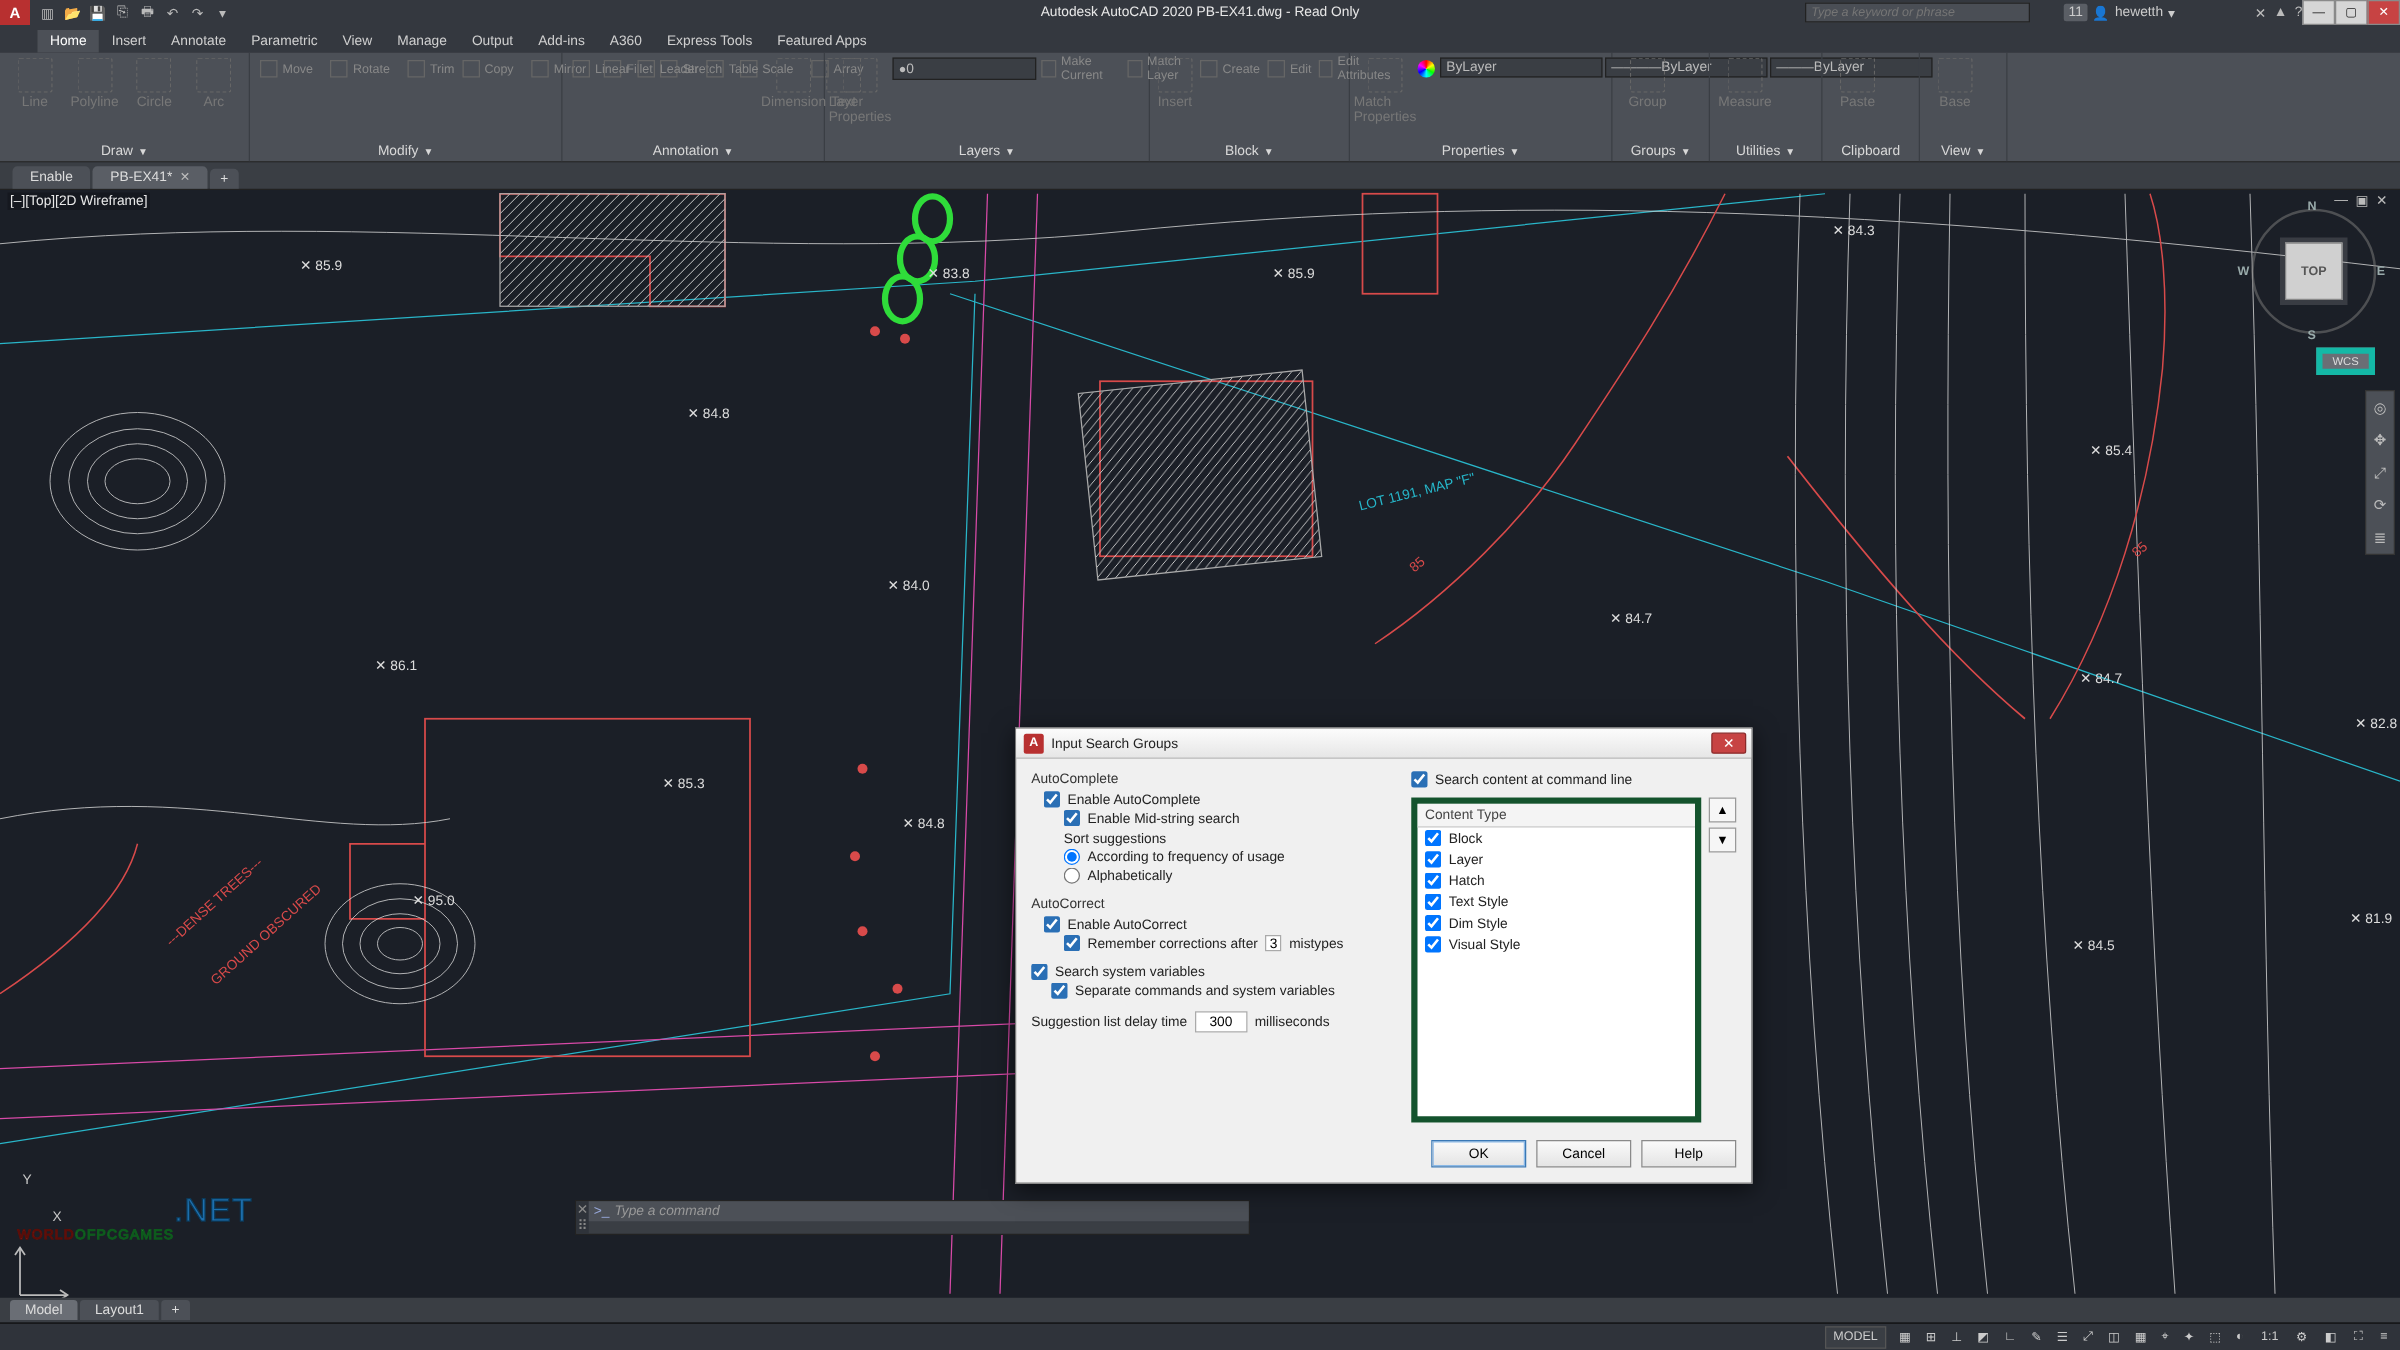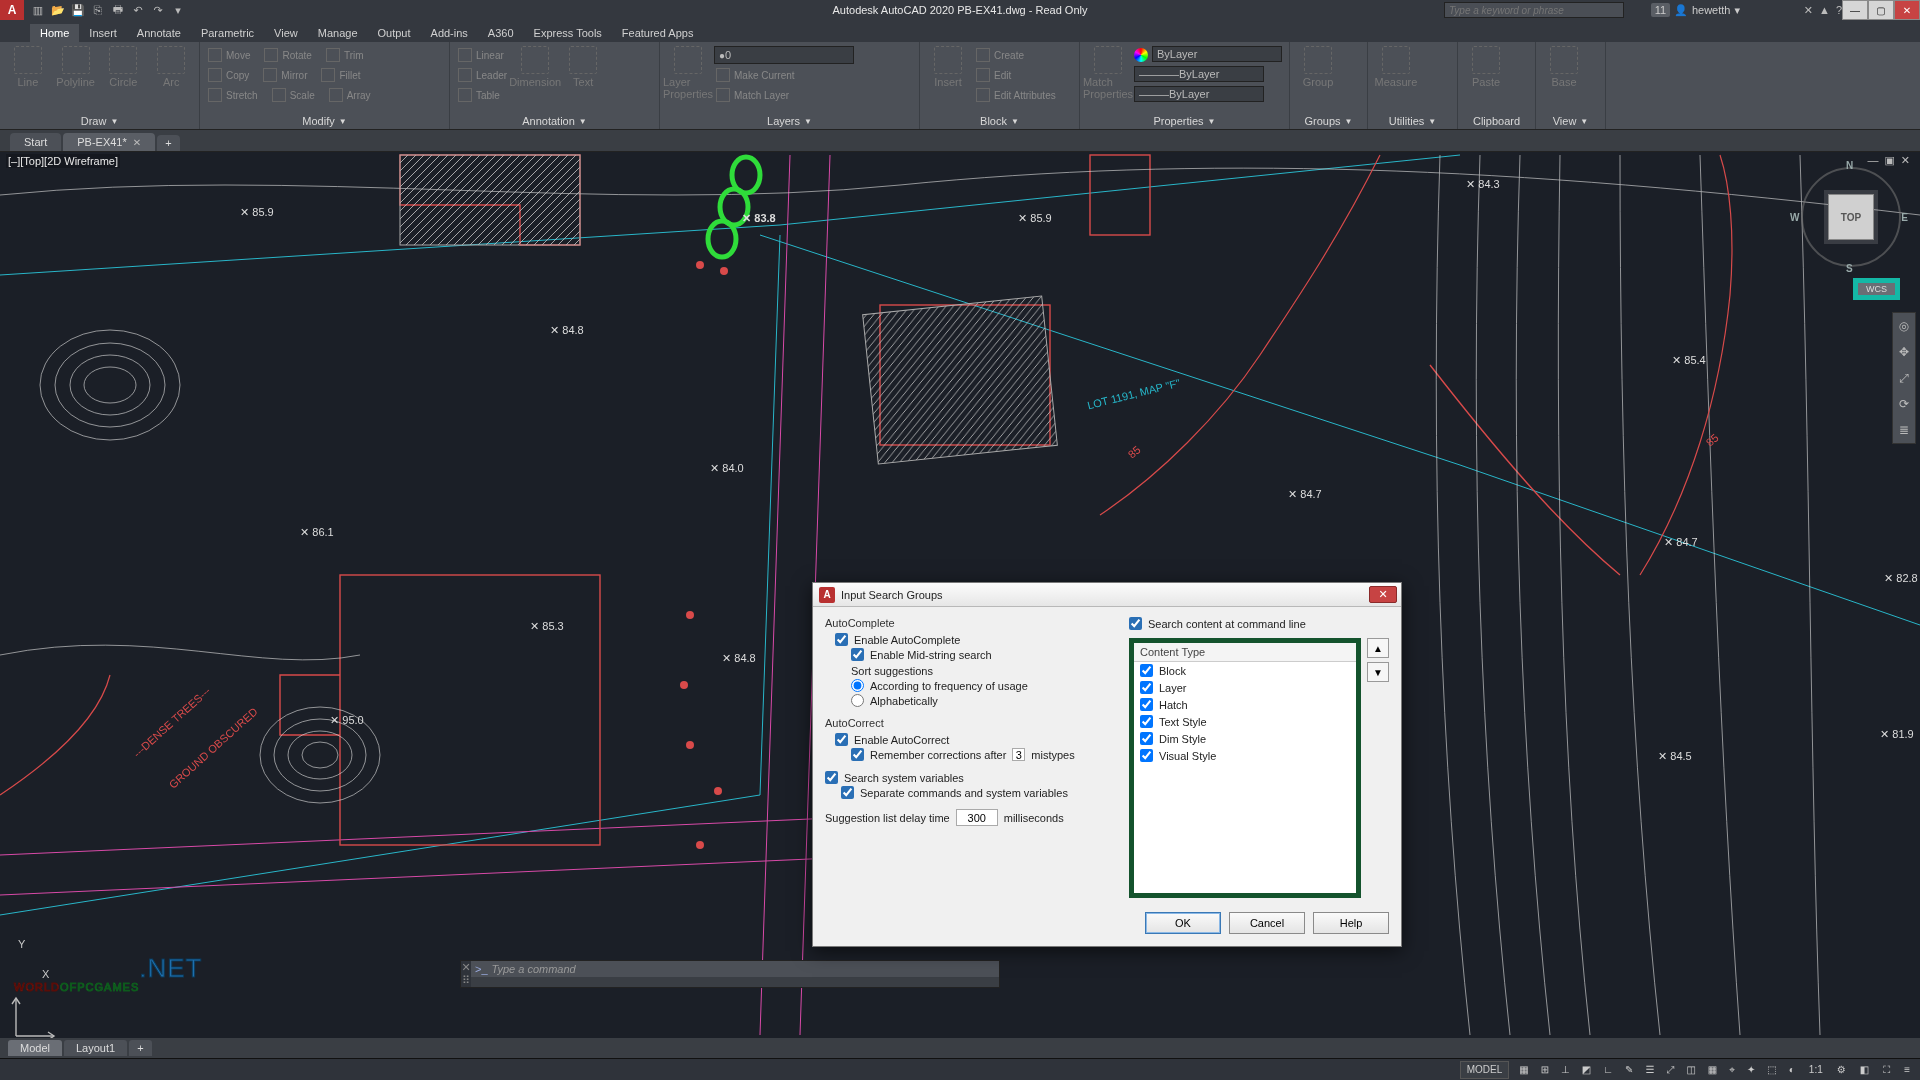--- a/index.html
+++ b/index.html
@@ -24,21 +24,21 @@
 .menu-tab{padding:3px 10px;color:#d0d0d0;font-size:11px;cursor:pointer}
 .menu-tab.active{background:#4c5057;color:#fff}
 
 .ribbon{height:88px;background:#4c5057;display:flex;border-bottom:1px solid #222}
 .ribbon-panel{display:flex;flex-direction:column;border-right:1px solid #3a3e44;padding:2px 6px 0 6px;position:relative}
 .panel-body{flex:1;display:flex;align-items:flex-start;gap:4px;padding-top:2px}
 .panel-title{height:16px;text-align:center;color:#d8d8d8;font-size:11px;display:flex;align-items:center;justify-content:center;gap:4px}
 .panel-title .drop{font-size:8px}
 .rb-big{display:flex;flex-direction:column;align-items:center;width:44px;color:#777;gap:2px;font-size:10px}
 .rb-big .ic{width:28px;height:28px;border:1px dashed #666;border-radius:2px}
-.rb-col{display:flex;flex-direction:column;gap:2px}
+.rb-col{display:flex;gap:2px}
 .rb-small{display:flex;align-items:center;gap:4px;color:#888;font-size:10px;height:18px;padding:0 2px}
 .rb-small .ic{width:14px;height:14px;border:1px solid #666}
 .layer-combo{width:140px;height:18px;background:#3a3e44;border:1px solid #222;color:#bbb;display:flex;align-items:center;padding:0 4px;font-size:10px}
 .prop-combo{width:130px;height:16px;background:#3a3e44;border:1px solid #222;color:#bbb;display:flex;align-items:center;padding:0 4px;font-size:10px;margin-bottom:2px}
 .swatch{width:14px;height:14px;border-radius:50%;display:inline-block;margin-right:4px}
 
 .doctabs{height:22px;background:#3a3e44;display:flex;align-items:flex-end;padding-left:10px;gap:2px;border-bottom:1px solid #222}
 .doctab{padding:3px 14px;background:#4c5057;color:#ddd;font-size:11px;border-top-left-radius:4px;border-top-right-radius:4px;display:flex;align-items:center;gap:6px}
 .doctab.active{background:#5a5e65}
 .doctab .x{font-size:10px;color:#bbb}
@@ -347,21 +347,21 @@
         </div>
       </div>
     <div class="panel-title">
         <span>View</span>
         <span class="drop">▼</span>
       </div>
   </div>
 </div>
 
 <div class="doctabs" id="doctabs">
-<div class="doctab">Start</div>
+<div class="doctab">Enable</div>
     <div class="doctab active">PB-EX41* <span class="x">✕</span></div>
     <div class="doctab add">+</div>
   </div>
 
 <div class="canvas-wrap">
   <div class="vp-label">[–][Top][2D Wireframe]</div>
   <svg viewBox="0 0 1920 880">
 
     <g stroke="#29b6c9" stroke-width="1" fill="none">
       <path d="M0 120 L780 70 L1460 0"></path>
@@ -431,21 +431,21 @@
         <circle cx="690" cy="460" r="4"></circle>
         <circle cx="684" cy="530" r="4"></circle>
         <circle cx="690" cy="590" r="4"></circle>
         <circle cx="718" cy="636" r="4"></circle>
         <circle cx="700" cy="690" r="4"></circle>
       </g>
   </svg>
 
   <div id="dlabels">
       <div class="dtxt" style="left: 240px; top: 54px;">✕ 85.9</div>
-      <div class="dtxt" style="left: 742px; top: 60px; font-weight: bold;">✕ 83.8</div>
+      <div class="dtxt" style="left: 742px; top: 60px;">✕ 83.8</div>
       <div class="dtxt" style="left: 1018px; top: 60px;">✕ 85.9</div>
       <div class="dtxt" style="left: 1466px; top: 14px; margin-top: 12px;">✕ 84.3</div>
       <div class="dtxt" style="left: 550px; top: 172px;">✕ 84.8</div>
       <div class="dtxt" style="left: 1672px; top: 202px;">✕ 85.4</div>
       <div class="dtxt c" style="left: 1086px; top: 236px; transform: rotate(-14deg);">LOT 1191, MAP "F"</div>
       <div class="dtxt" style="left: 300px; top: 374px;">✕ 86.1</div>
       <div class="dtxt" style="left: 710px; top: 310px;">✕ 84.0</div>
       <div class="dtxt" style="left: 1288px; top: 336px;">✕ 84.7</div>
       <div class="dtxt" style="left: 1664px; top: 384px;">✕ 84.7</div>
       <div class="dtxt" style="left: 1884px; top: 420px;">✕ 82.8</div>

